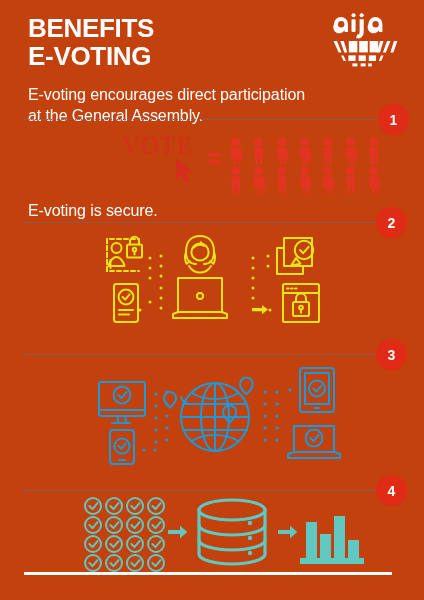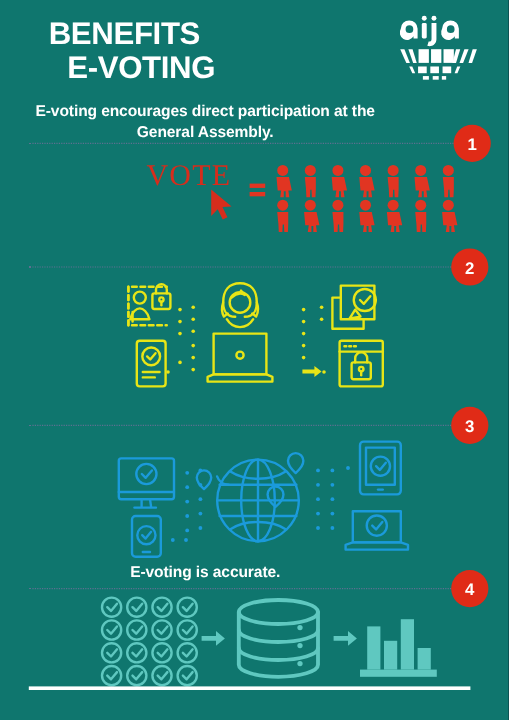--- a/index.html
+++ b/index.html
@@ -6,58 +6,57 @@
   html,body { background:#0a1526; }
   body {
     font-family:"Liberation Sans", sans-serif;
     -webkit-font-smoothing:antialiased;
   }
 
   .poster {
     position:relative;
     width:424px;
     height:600px;
-    background:#0f766e;
+    background:#c2410c;
     overflow:hidden;
-    text-align:center;
   }
 
   
   .header {
     position:absolute;
     left:0; top:0;
     width:100%; height:78px;
   }
   .title {
     position:absolute;
     left:28px; top:14px;
     color:#ffffff;
     font-size:26px;
     font-weight:bold;
     letter-spacing:-0.3px;
     line-height:1.08;
     text-transform:uppercase;
   }
-  .title .l2 { display:block;margin-left:28px; }
+  .title .l2 { display:block; }
 
   .logo {
     position:absolute;
     right:18px; top:10px;
     width:74px; height:58px;
   }
 
   
   .section { position:absolute; left:0; width:100%; }
   .sec-head {
     position:absolute;
     left:28px; top:0;
     width:286px;
     color:#ffffff;
-    font-size:13px;
-    font-weight:bold;
+    font-size:16px;
+    font-weight:normal;
     line-height:1.32;
     letter-spacing:-0.1px;
   }
   .divider {
     position:absolute;
     left:24px;
     width:368px;
     height:1px;
     border-top:1px dotted #5e7091;
   }
@@ -222,20 +221,21 @@
           <g transform="translate(349,40)">
             <circle cx="6.6" cy="5" r="4.6"></circle>
             <path d="M1.4,10.6 l10.4,0 2.4,11.2 -2.9,0 0.8,5.6 -3.0,0 0,-5.0 -1.6,0 0,5.0 -3.0,0 0.8,-5.6 -2.9,0 z"></path>
           </g>
         </g>
       </svg>
     </div>
   </div>
 
   <div class="section" style="top:200px;height:130px;">
+    <div class="sec-head">E-voting is secure.</div>
     <div class="divider" style="top:22px;"></div>
     <div class="badge" style="left:376px;top:7px;">
       <span>2</span>
     </div>
 
     <div class="art" style="top:30px;height:96px;">
       <svg viewBox="0 0 424 96" width="424" height="96" aria-hidden="true">
         <g fill="none" stroke="#e8e516" stroke-width="2" stroke-linecap="round" stroke-linejoin="round">
 
           <g>
@@ -397,21 +397,20 @@
           <circle cx="277" cy="54" r="1.6"></circle>
             <circle cx="277" cy="66" r="1.6"></circle>
           <circle cx="277" cy="78" r="1.6"></circle>
           <circle cx="290" cy="28" r="1.6"></circle>
         </g>
       </svg>
     </div>
   </div>
 
   <div class="section" style="top:468px;height:100px;">
-    <div class="sec-head">E-voting is accurate.</div>
     <div class="divider" style="top:22px;"></div>
     <div class="badge" style="left:376px;top:7px;">
       <span>4</span>
     </div>
 
     <div class="art" style="top:28px;height:72px;">
       <svg viewBox="0 0 424 72" width="424" height="72" aria-hidden="true">
 
         <g fill="none" stroke="#5fc8c0" stroke-width="2" stroke-linecap="round" stroke-linejoin="round">
           <g>

